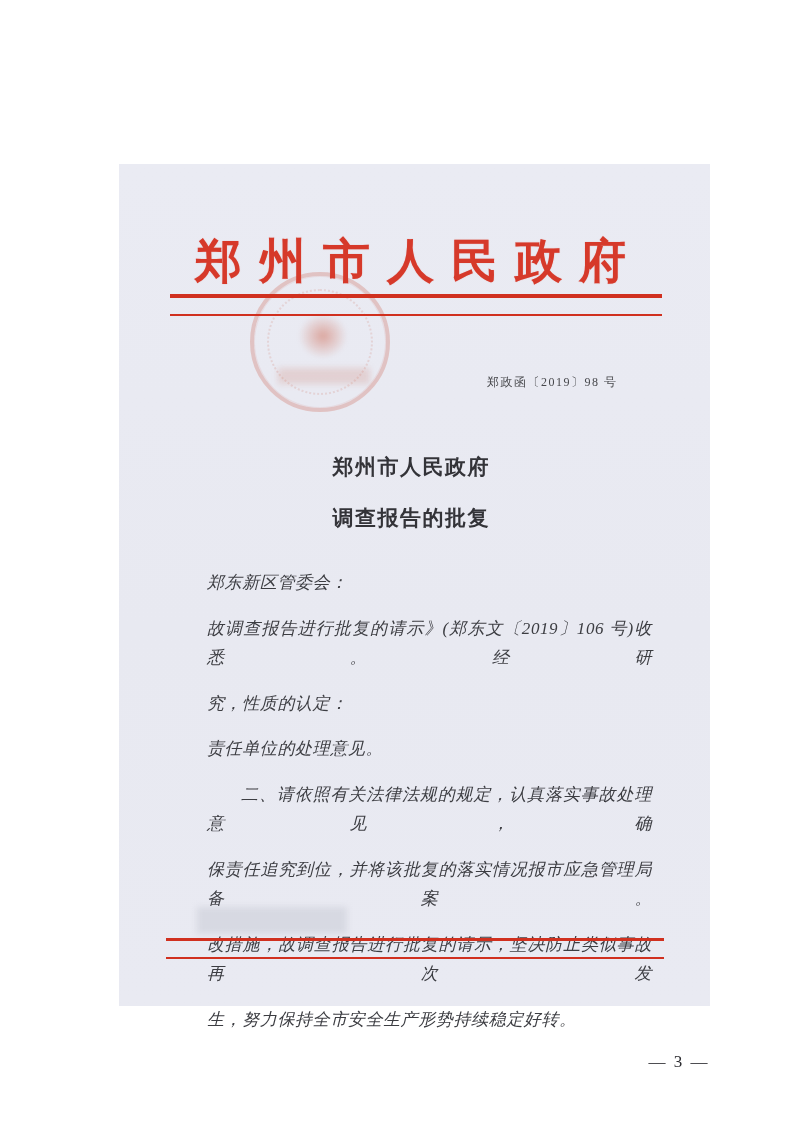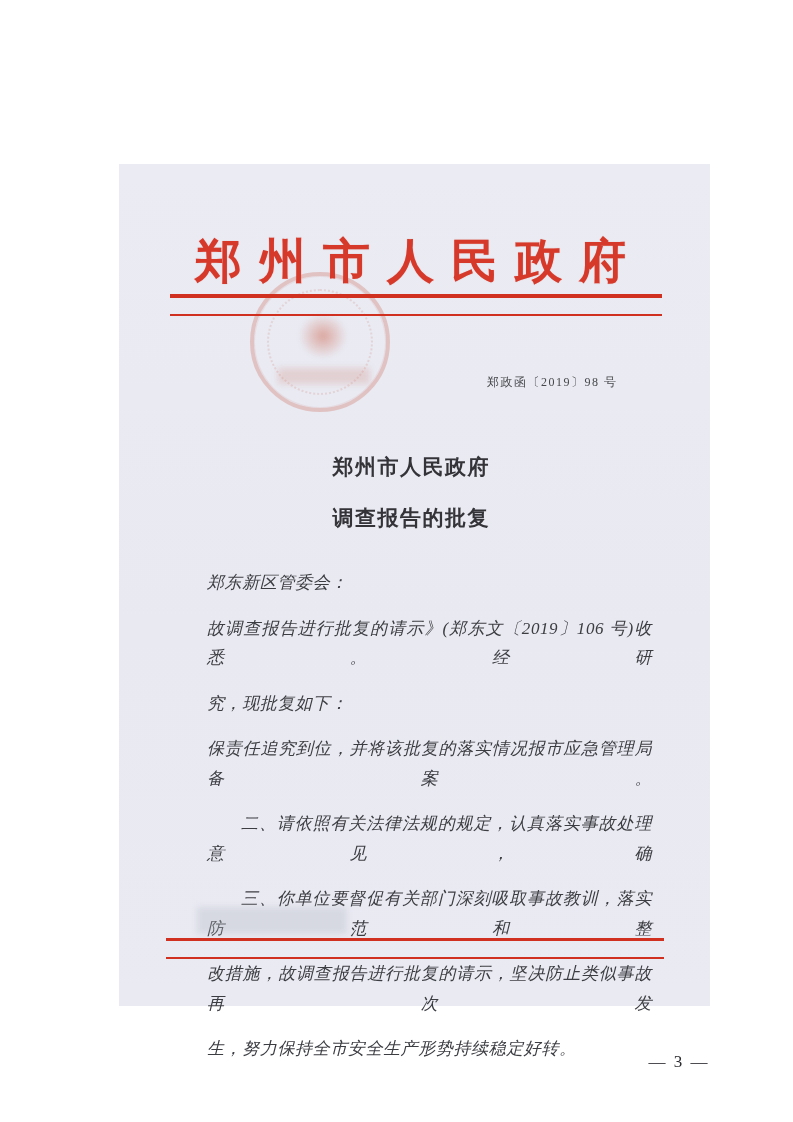--- a/index.html
+++ b/index.html
@@ -114,24 +114,24 @@
     <div class="doc-number">郑政函〔2019〕98 号</div>
 
     <div class="doc-title">
       <div>郑州市人民政府</div>
       <div>调查报告的批复</div>
     </div>
 
     <div class="body-text">
       <span class="line">郑东新区管委会：</span>
       <span class="line fill">故调查报告进行批复的请示》(郑东文〔2019〕106 号)收悉。经研</span>
-      <span class="line">究，现批复如下：</span>
+      <span class="line">究，性质的认定：</span>
+      <span class="line">责任单位的处理意见。</span>
+      <span class="line indent fill">二、请依照有关法律法规的规定，认真落实事故处理意见，确</span>
       <span class="line fill">保责任追究到位，并将该批复的落实情况报市应急管理局备案。</span>
-      <span class="line indent fill">二、请依照有关法律法规的规定，认真落实事故处理意见，确</span>
-      <span class="line indent fill">三、你单位要督促有关部门深刻吸取事故教训，落实防范和整</span>
       <span class="line fill">改措施，故调查报告进行批复的请示，坚决防止类似事故再次发</span>
       <span class="line">生，努力保持全市安全生产形势持续稳定好转。</span>
     </div>
 
     <div class="smudge"></div>
 
     <div class="footer-rule"></div>
 
   </div>
 

